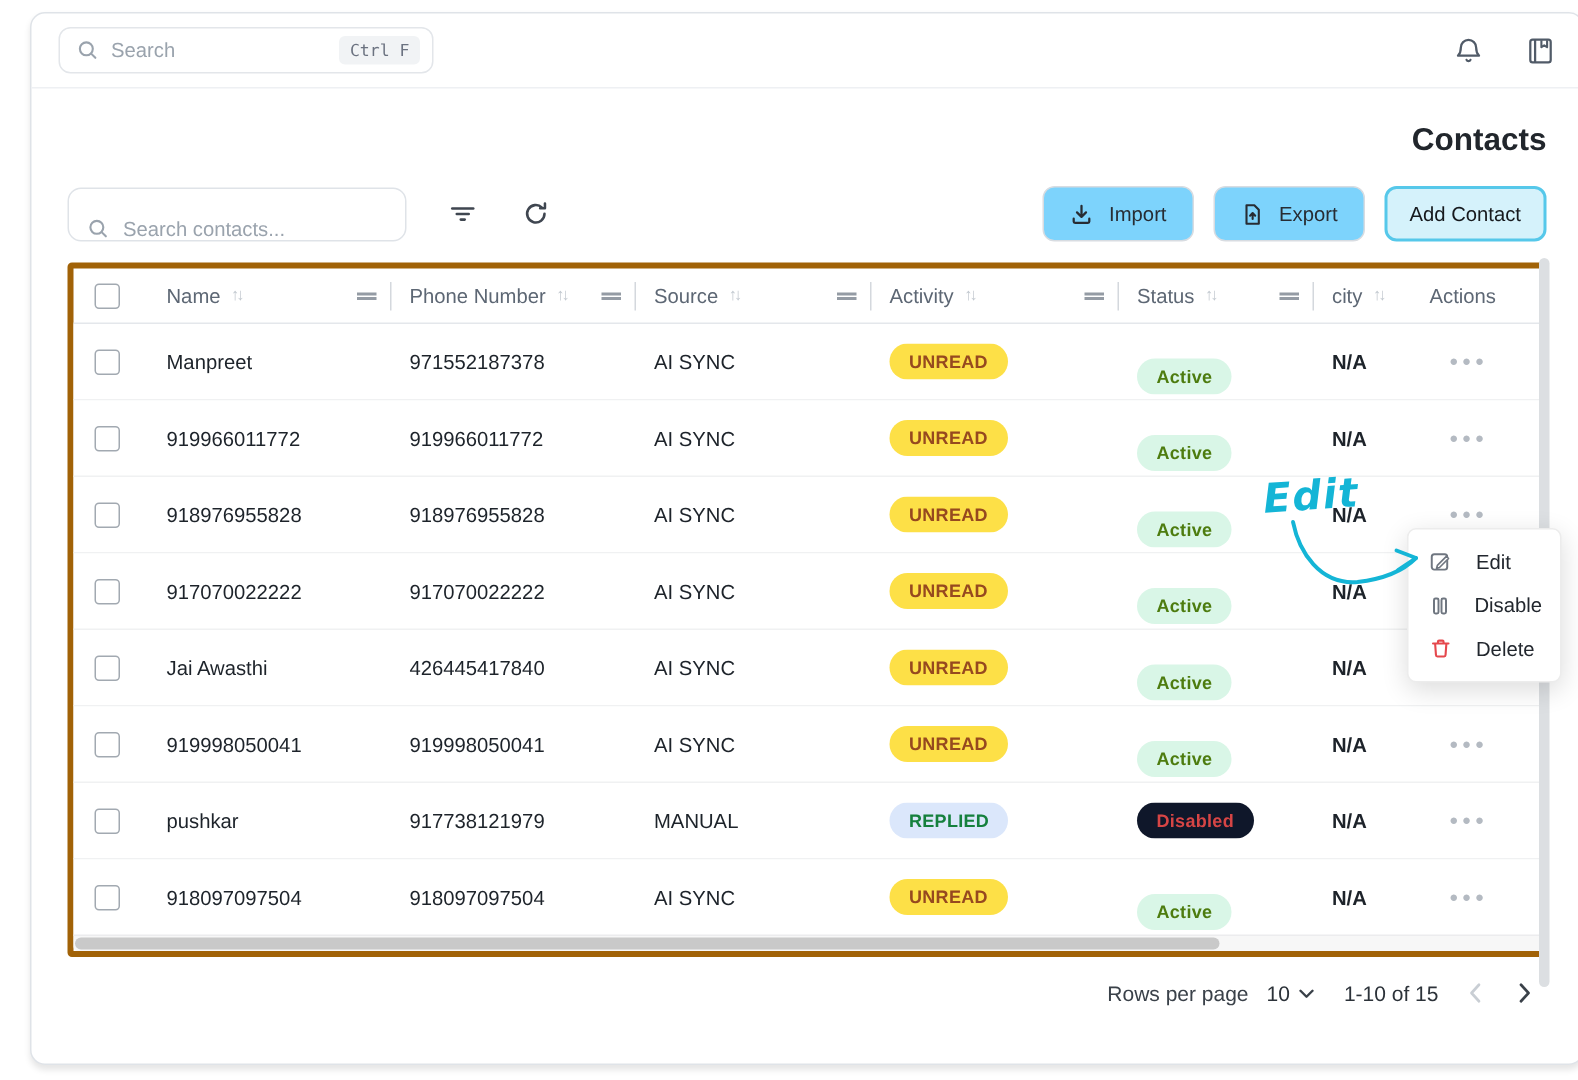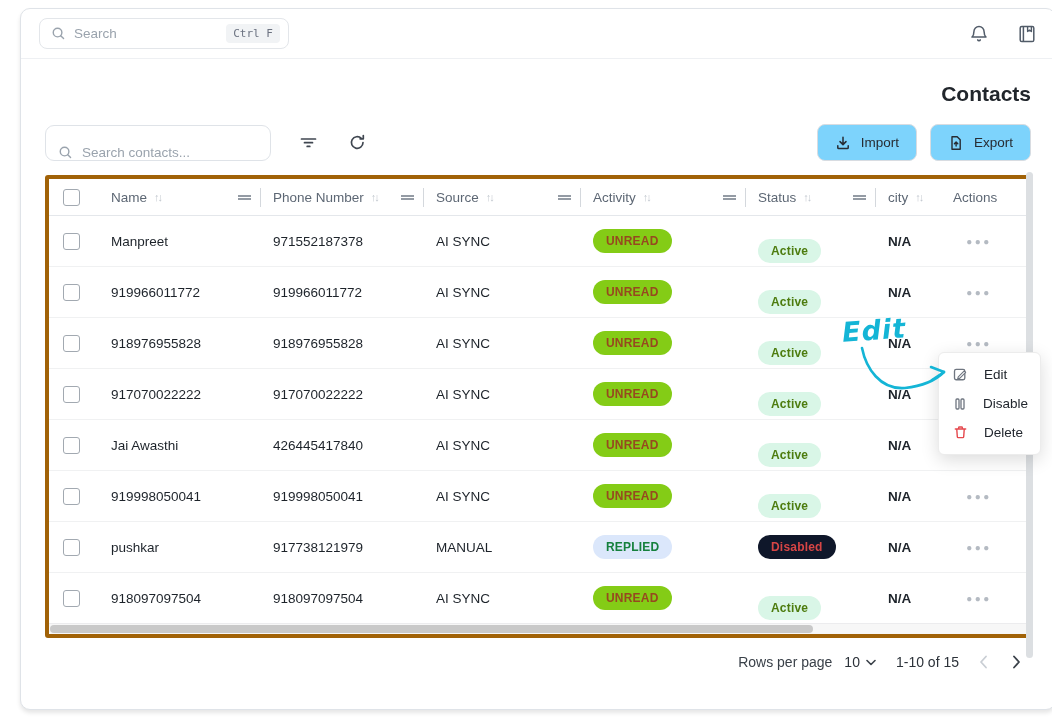--- a/index.html
+++ b/index.html
@@ -58,21 +58,21 @@
              border:1.6px solid #a2a9b1; border-radius:3px; background:#fff; cursor:pointer; }
   .brow { height:51px; border-bottom:1px solid #f0f1f2; background:#fff; }
   .brow:last-child { border-bottom:1px solid #ececee; }
   .cell { padding-left:12px; font-size:13.5px; color:#1d232a; white-space:nowrap; overflow:hidden; }
   .cell.first { padding-left:0; font-weight:500; }
   .cell.phone { font-weight:500; }
   .cell.src { font-weight:500; }
   .cell.city { font-weight:600; }
   .badge { display:inline-block; font-size:12px; font-weight:600; padding:5px 13px;
            border-radius:13px; letter-spacing:.2px; }
-  .b-unread   { background:#84cc16; color:#96491f; }
+  .b-unread   { background:#fde047; color:#96491f; }
   .b-replied  { background:#dbe7fb; color:#15803d; }
   .b-active   { background:#d9f6e7; color:#4d7c0f;margin-top:20px; }
   .b-disabled { background:#0f172a; color:#d64545; }
   .actions-cell { display:flex; justify-content:center; padding-right:10px; }
   .dots { background:none; border:none; cursor:pointer; color:#b4bac2; font-size:10px;
           letter-spacing:2.5px; padding:4px; }
 
   .hscroll { height:10px; background:#f7f7f7; margin:0; border-radius:0 0 3px 3px; position:relative; }
   .hthumb { position:absolute; left:1px; top:1px; height:8px; width:78%;
             background:#c9c9c9; border-radius:4px; }
@@ -178,20 +178,23 @@
             <span>Import</span>
           </button>
           <button class="btn">
             <span style="display:flex">
               <svg width="16" height="16" viewBox="0 0 16 16" fill="none">
                   <path d="M4 1.8h5.2l3 3v9.4H4z" stroke="#272c33" stroke-width="1.4" stroke-linejoin="round"></path>
                   <path d="M8.1 11V7.2M6.4 8.8 8.1 7l1.7 1.8" stroke="#272c33" stroke-width="1.4" stroke-linecap="round" stroke-linejoin="round"></path>
                 </svg>
             </span>
             <span>Export</span>
+          </button>
+          <button class="btn btn-accent">
+            <span>Add Contact</span>
           </button>
         </div>
       </div>
 
       <div class="tablewrap">
         <div class="trow thead">
           <div class="ckcell">
             <input type="checkbox" class="ck" style="">
           </div>
           <div class="hcell first">

